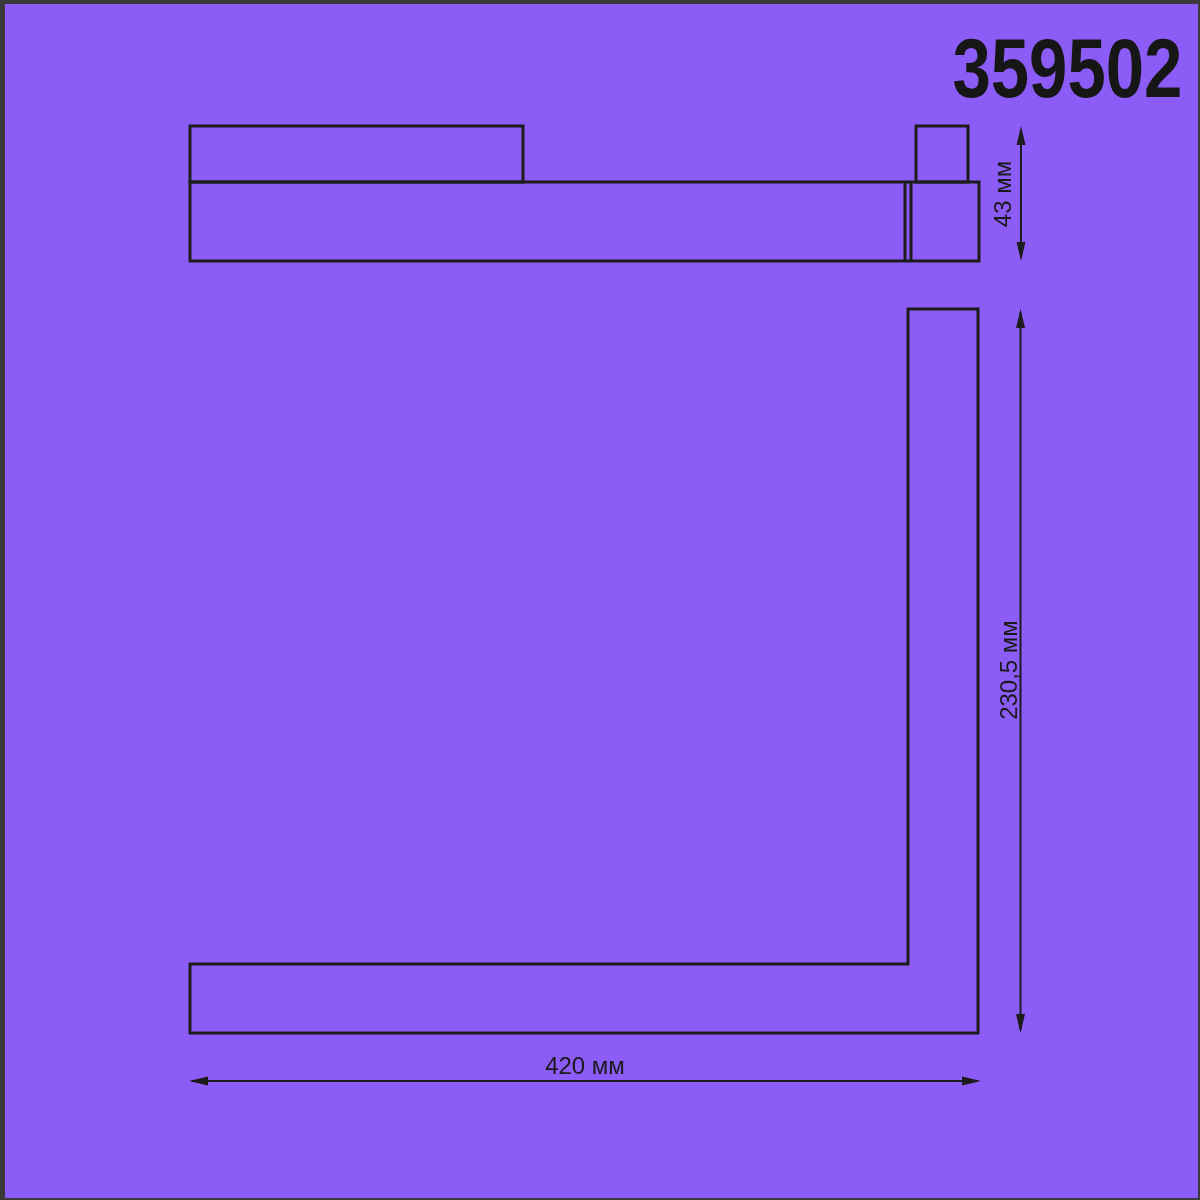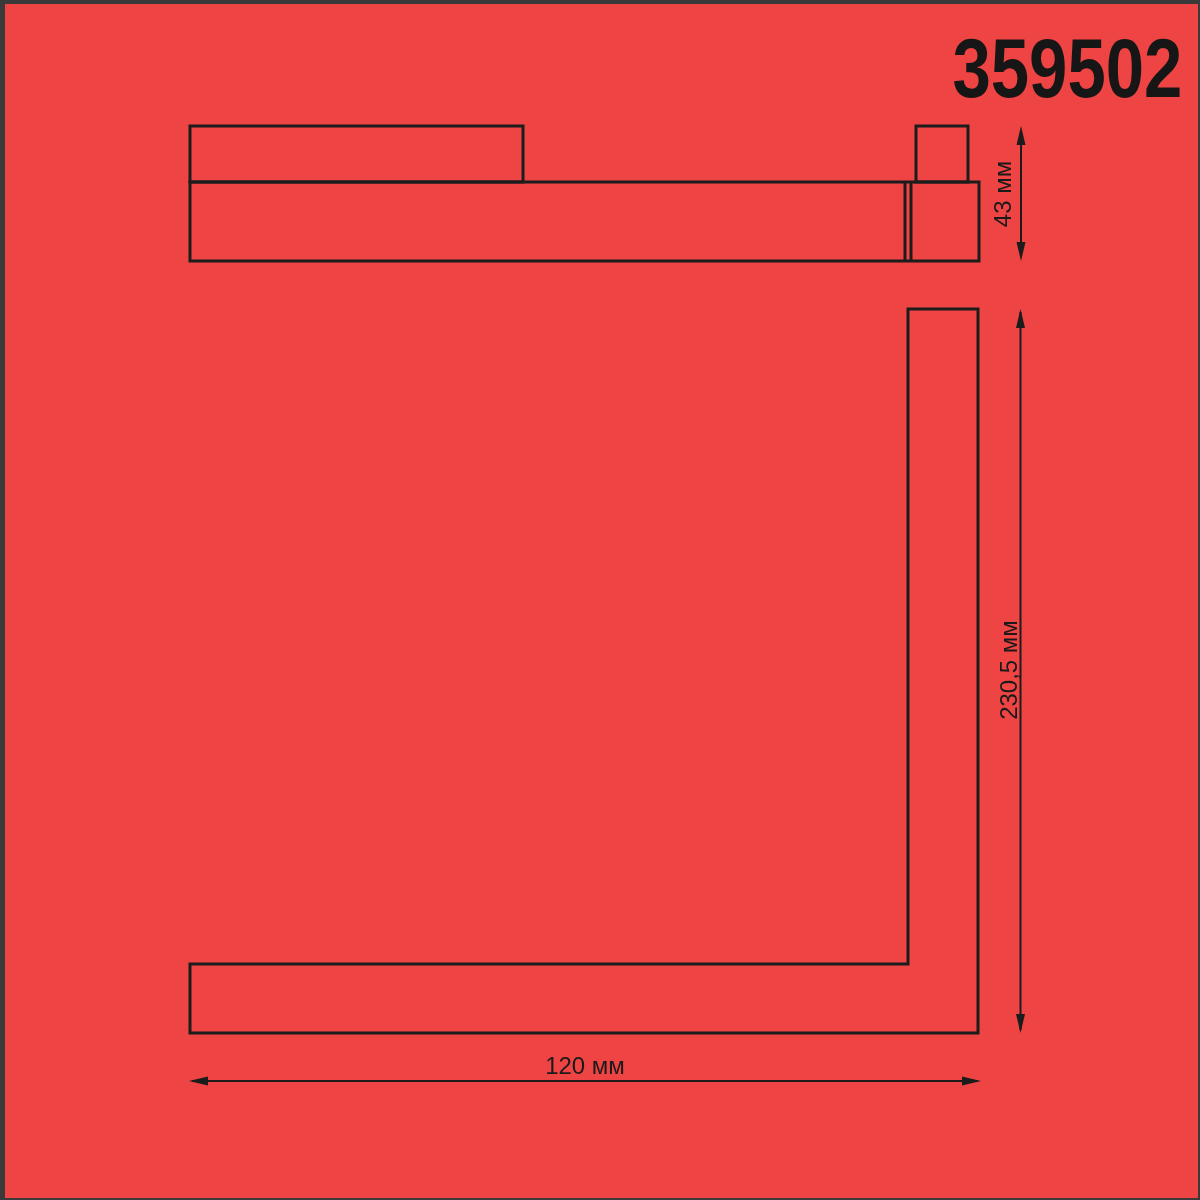--- a/index.html
+++ b/index.html
@@ -8,21 +8,21 @@
     width: 1200px;
     height: 1200px;
     overflow: hidden;
     background: #ffffff;
   }
   .page {
     position: relative;
     width: 1200px;
     height: 1200px;
     box-sizing: border-box;
-    background: #ef4444;
+    background: #8b5cf6;
     border-style: solid;
     border-color: #3a3a3a;
     border-width: 4px 2px 2px 5px;
     font-family: "Liberation Sans", sans-serif;
   }
   .drawing-svg {
     position: absolute;
     left: 0;
     top: 0;
     width: 1200px;
@@ -95,15 +95,15 @@
       <line x1="187" y1="1077" x2="973" y2="1077" stroke-width="2"></line>
       <polygon stroke="none" points="184,1077 203,1072.5 203,1081.5"></polygon>
       <polygon stroke="none" points="976,1077 957,1072.5 957,1081.5"></polygon>
     </g>
   </svg>
 
   <div class="dim-label vertical dim-43">43 мм</div>
 
   <div class="dim-label vertical dim-2305">230,5 мм</div>
 
-  <div class="dim-label horizontal dim-250">120 мм</div>
+  <div class="dim-label horizontal dim-250">420 мм</div>
 
 </div>
 
 </body></html>

